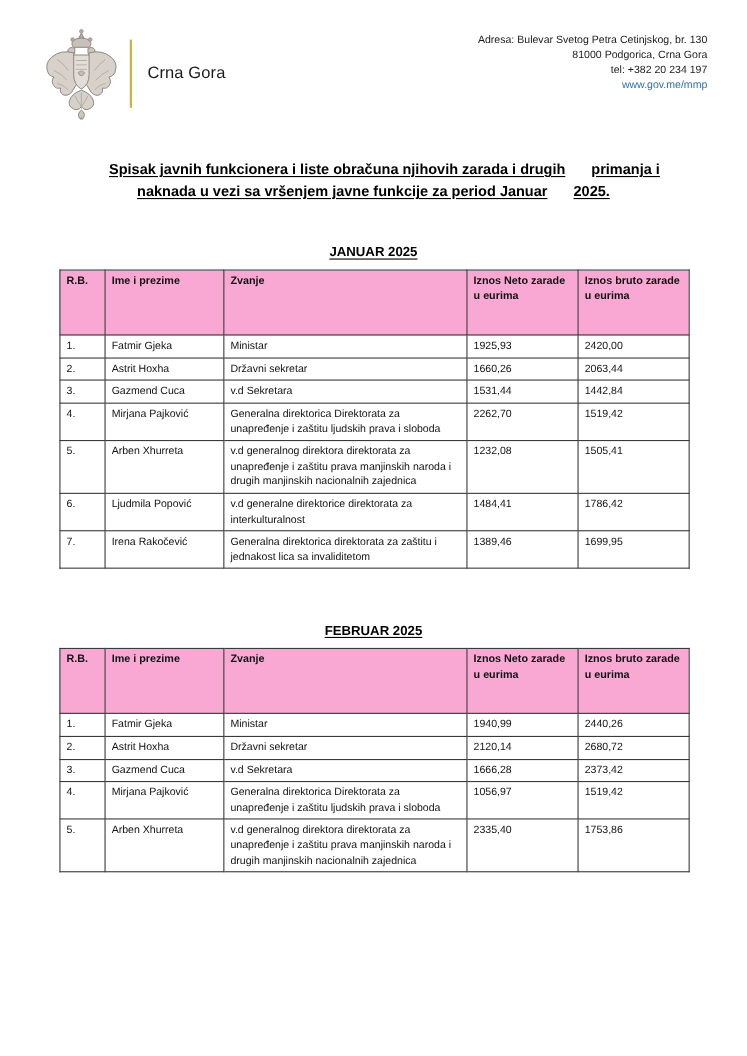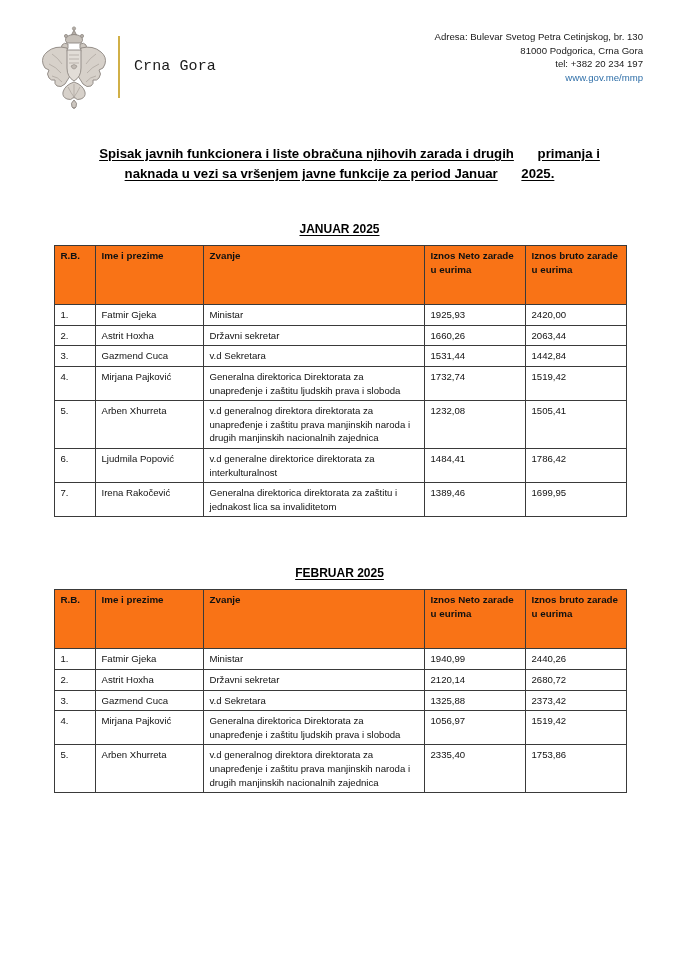--- a/index.html
+++ b/index.html
@@ -39,21 +39,20 @@
     height: 62px;
     background: #c9a227;
     margin: 0 14px 0 8px;
     opacity: .85;
   }
   .brand-text {
     display: flex;
     flex-direction: row;
     justify-content: flex-start;
     gap: 5px;
-    font-family: Liberation Mono, monospace;
   }
   .brand-line1 {
     font-size: 15px;
     color: #1a1a1a;
     line-height: 1.15;
     letter-spacing: .1px;
   }
   .brand-line2 {
     font-size: 15px;
     color: #1a1a1a;
@@ -113,21 +112,21 @@
   }
   table.salary-table th,
   table.salary-table td {
     border: 1px solid #3a3a3a;
     vertical-align: top;
     padding: 3px 5px 3px 6px;
     line-height: 1.42;
     color: #111;
   }
   table.salary-table thead th {
-    background: #f97316;
+    background: #f9a8d4;
     font-weight: bold;
     text-align: left;
     height: 52px;
     vertical-align: top;
     font-size: 9.8px;
   }
   col.c-rb     { width: 41px; }
   col.c-name   { width: 108px; }
   col.c-title  { width: 221px; }
   col.c-neto   { width: 101px; }
@@ -232,21 +231,21 @@
         <td class="cell-rb">3.</td>
         <td class="cell-name">Gazmend Cuca</td>
         <td>v.d Sekretara</td>
         <td>1531,44</td>
         <td>1442,84</td>
       </tr>
       <tr>
         <td class="cell-rb">4.</td>
         <td class="cell-name">Mirjana Pajković</td>
         <td>Generalna direktorica Direktorata za unapređenje i zaštitu ljudskih prava i sloboda</td>
-        <td>1732,74</td>
+        <td>2262,70</td>
         <td>1519,42</td>
       </tr>
       <tr>
         <td class="cell-rb">5.</td>
         <td class="cell-name">Arben Xhurreta</td>
         <td>v.d generalnog direktora direktorata za unapređenje i zaštitu prava manjinskih naroda i drugih manjinskih nacionalnih zajednica</td>
         <td>1232,08</td>
         <td>1505,41</td>
       </tr>
       <tr>
@@ -298,21 +297,21 @@
         <td class="cell-rb">2.</td>
         <td class="cell-name">Astrit Hoxha</td>
         <td>Državni sekretar</td>
         <td>2120,14</td>
         <td>2680,72</td>
       </tr>
       <tr>
         <td class="cell-rb">3.</td>
         <td class="cell-name">Gazmend Cuca</td>
         <td>v.d Sekretara</td>
-        <td>1325,88</td>
+        <td>1666,28</td>
         <td>2373,42</td>
       </tr>
       <tr>
         <td class="cell-rb">4.</td>
         <td class="cell-name">Mirjana Pajković</td>
         <td>Generalna direktorica Direktorata za unapređenje i zaštitu ljudskih prava i sloboda</td>
         <td>1056,97</td>
         <td>1519,42</td>
       </tr>
       <tr>

